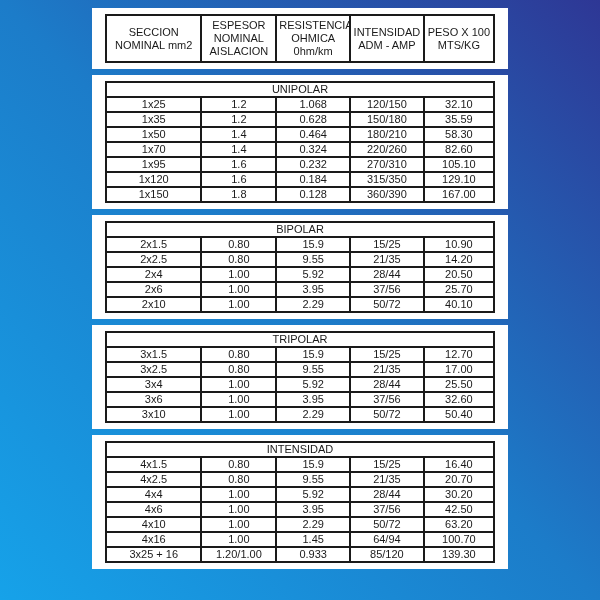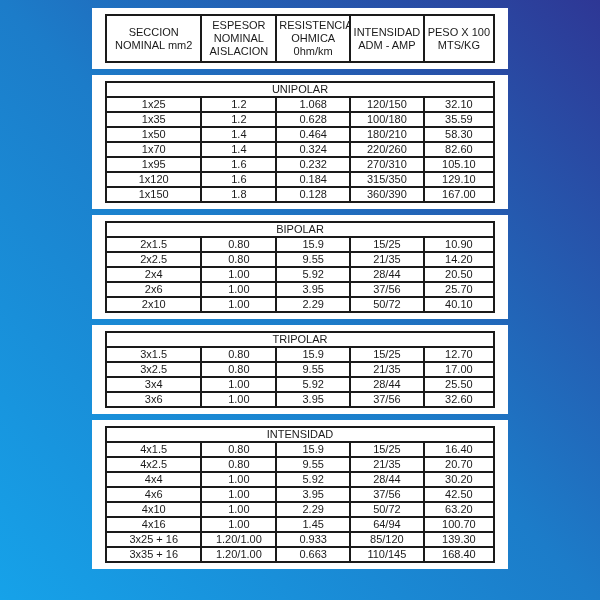--- a/index.html
+++ b/index.html
@@ -107,21 +107,21 @@
               <td class="c0">1x25</td>
               <td class="c1">1.2</td>
               <td class="c2">1.068</td>
               <td class="c3">120/150</td>
               <td class="c4">32.10</td>
             </tr>
             <tr>
               <td class="c0">1x35</td>
               <td class="c1">1.2</td>
               <td class="c2">0.628</td>
-              <td class="c3">100/180</td>
+              <td class="c3">150/180</td>
               <td class="c4">35.59</td>
             </tr>
             <tr>
               <td class="c0">1x50</td>
               <td class="c1">1.4</td>
               <td class="c2">0.464</td>
               <td class="c3">180/210</td>
               <td class="c4">58.30</td>
             </tr>
             <tr>
@@ -246,20 +246,27 @@
               <td class="c3">28/44</td>
               <td class="c4">25.50</td>
             </tr>
             <tr>
               <td class="c0">3x6</td>
               <td class="c1">1.00</td>
               <td class="c2">3.95</td>
               <td class="c3">37/56</td>
               <td class="c4">32.60</td>
             </tr>
+            <tr>
+              <td class="c0">3x10</td>
+              <td class="c1">1.00</td>
+              <td class="c2">2.29</td>
+              <td class="c3">50/72</td>
+              <td class="c4">50.40</td>
+            </tr>
           </tbody>
       </table>
     </div>
 
     <div class="card">
       <table class="spec-table">
         <colgroup>
             <col class="c0">
             <col class="c1">
             <col class="c2">
@@ -314,25 +321,18 @@
               <td class="c3">64/94</td>
               <td class="c4">100.70</td>
             </tr>
             <tr>
               <td class="c0">3x25 + 16</td>
               <td class="c1">1.20/1.00</td>
               <td class="c2">0.933</td>
               <td class="c3">85/120</td>
               <td class="c4">139.30</td>
             </tr>
-            <tr>
-              <td class="c0">3x35 + 16</td>
-              <td class="c1">1.20/1.00</td>
-              <td class="c2">0.663</td>
-              <td class="c3">110/145</td>
-              <td class="c4">168.40</td>
-            </tr>
           </tbody>
       </table>
     </div>
 
   </div>
 </div>
 
 </body></html>

